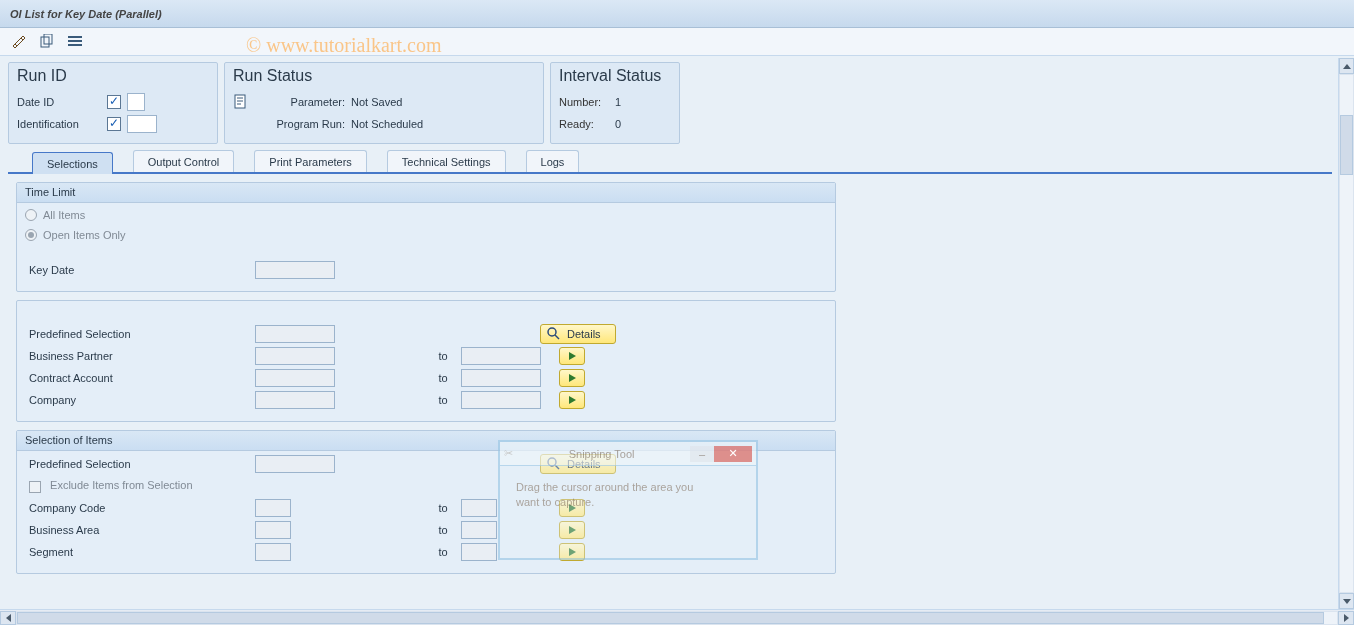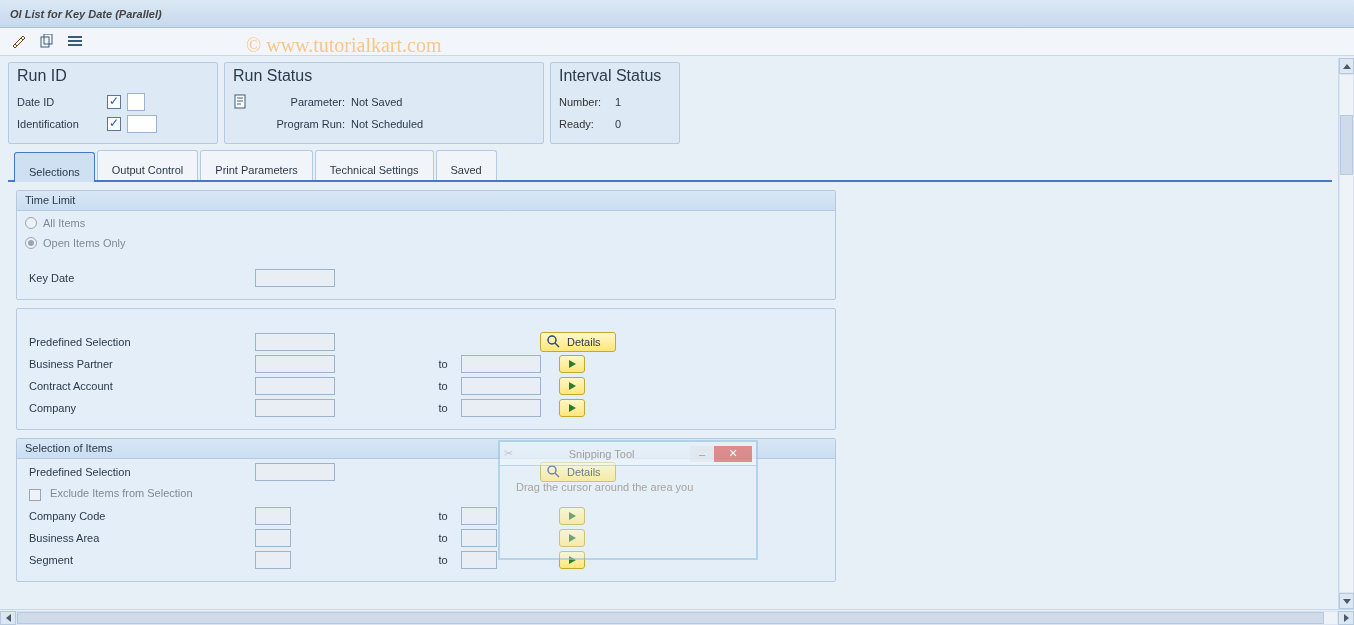--- a/index.html
+++ b/index.html
@@ -48,23 +48,23 @@
   .check-icon::after {
     content: "✓"; position: absolute; top: -2px; left: 1px; font-size: 12px; color: #1a5fb4;
   }
   .doc-icon svg { display: block; }
 
   .tabstrip {
     display: flex; align-items: flex-end; gap: 2px; margin-top: 6px; padding-left: 6px;
     border-bottom: 2px solid #4678c8; position: relative;
   }
   .tab {
-    padding: 13px 14px 4px; background: #f1f5fa; border: 1px solid #b5cae0;
+    padding: 5px 14px 4px; background: #f1f5fa; border: 1px solid #b5cae0;
     border-bottom: none; border-radius: 3px 3px 0 0; cursor: pointer; color: #2a3a4a;
-    position: relative; top: 0;
+    position: relative; top: 0; margin-left: 18px;
   }
   .tab.active {
     background: #cfe0f2; font-weight: normal;
     border-color: #4678c8; z-index: 2; top: 2px;
   }
 
   .tab-content { padding: 8px 8px 0; background: #e8f0f7; }
 
   .groupbox {
     border: 1px solid #b5cae0; border-radius: 2px; margin-bottom: 8px; background: #e4eef8;
@@ -239,21 +239,21 @@
             <span class="pval">0</span>
           </div>
         </div>
       </div>
 
       <div class="tabstrip">
         <div class="tab active">Selections</div>
         <div class="tab">Output Control</div>
         <div class="tab">Print Parameters</div>
         <div class="tab">Technical Settings</div>
-        <div class="tab">Saved</div>
+        <div class="tab">Logs</div>
       </div>
 
       <div class="tab-content">
 
         <div class="groupbox" style="width:820px">
           <div class="groupbox-title">Time Limit</div>
           <div class="radio-row">
             <span class="radio-disabled"></span>
             <span>All Items</span>
           </div>
@@ -396,20 +396,21 @@
 
   <div class="snip-tool">
     <div class="snip-title">
       <span class="scissors">✂</span>
       <span style="flex:1;text-align:center">Snipping Tool</span>
       <span class="snip-min">–</span>
       <span class="snip-close">✕</span>
     </div>
     <div class="snip-body">
       <div>Drag the cursor around the area you</div>
+      <div>want to capture.</div>
     </div>
   </div>
 
   <div class="hscroll-bar">
     <div class="hscroll-btn">
         <span class="tri-left"></span>
       </div>
     <div class="hscroll-track">
         <div class="hscroll-thumb"></div>
       </div>

